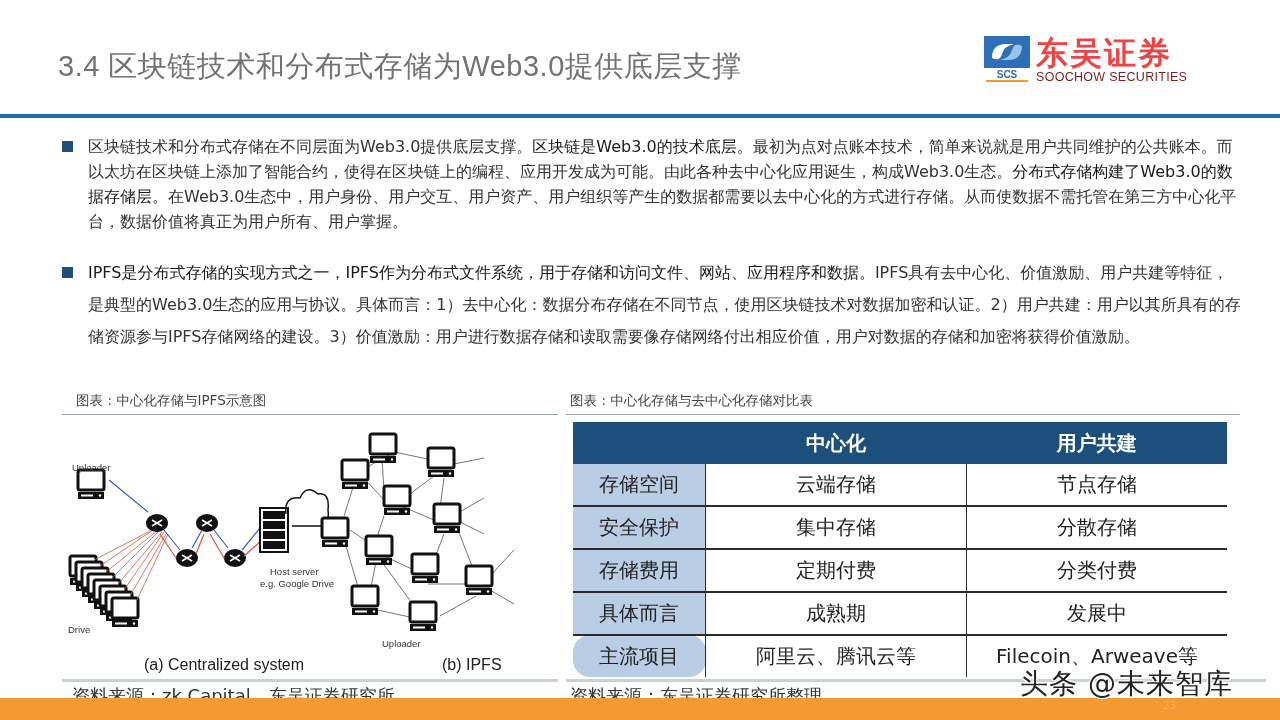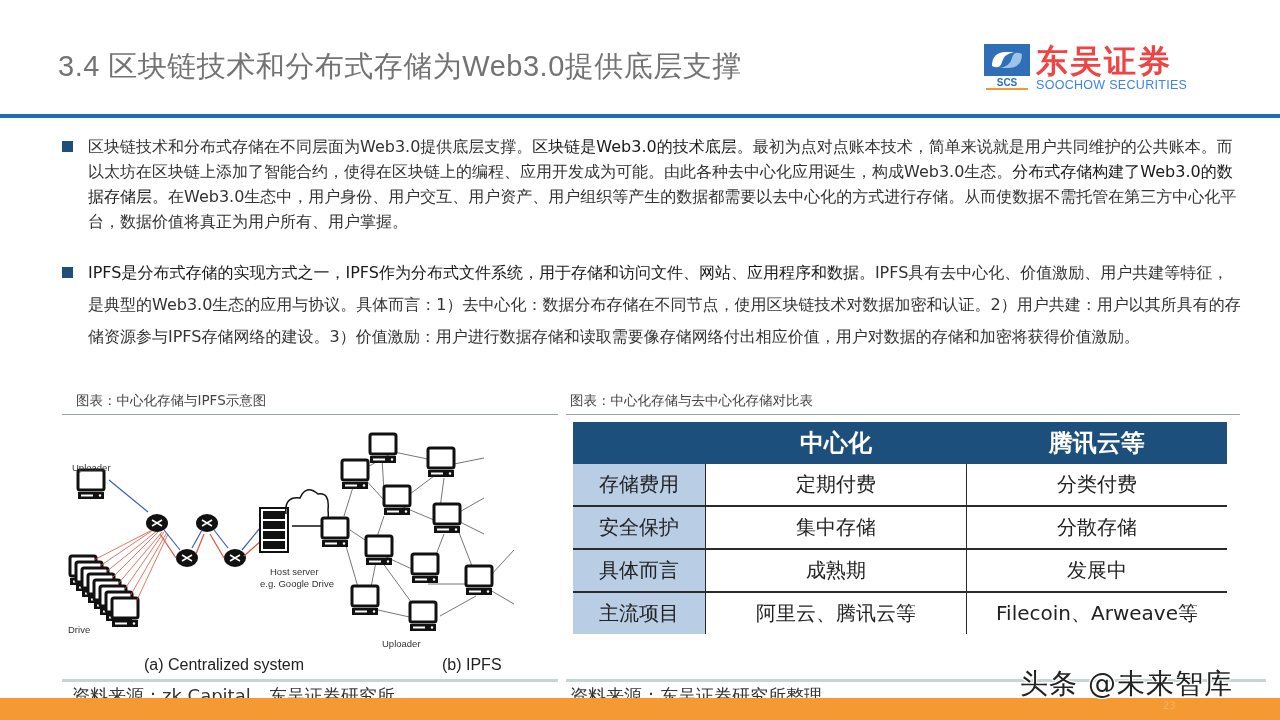--- a/index.html
+++ b/index.html
@@ -7,28 +7,28 @@
     width:1280px; height:720px; position:relative; overflow:hidden;
     background:#ffffff;
     font-family:"DejaVu Sans", "Liberation Sans", sans-serif;
     color:#262626;
   }
   .title {
     position:absolute; left:58px; top:47px;
     font-size:29px; color:#737373; letter-spacing:0.5px;
     font-family:"Liberation Sans","DejaVu Sans",sans-serif;
   }
-  .logo { position:absolute; left:984px; top:40px; width:230px; height:56px; }
+  .logo { position:absolute; left:984px; top:32px; width:230px; height:56px; }
   .logo-mark { position:absolute; left:0; top:4px; width:46px; height:46px; }
   .logo-cn {
     position:absolute; left:52px; top:0px; font-size:32px; font-weight:bold;
     color:#ef4444; letter-spacing:2px;
   }
   .logo-en {
-    position:absolute; left:52px; top:38px; font-size:12.5px; color:#3b82f6;
+    position:absolute; left:52px; top:38px; font-size:12.5px; color:#7f1d1d;
     font-family:"Liberation Sans",sans-serif; letter-spacing:0.3px;
   }
   .header-rule { position:absolute; left:0; top:114px; width:1280px; height:4px; background:#1f6fb0; }
 
   .bullet {
     position:absolute; left:62px; width:1180px;
     font-size:16px; line-height:25px; color:#333;
   }
   .bullet .sq {
     position:absolute; left:0; top:7px; width:11px; height:11px; background:#1f4e79;
@@ -46,28 +46,28 @@
 
   .diagram { position:absolute; left:64px; top:420px; width:500px; height:256px; }
   .dlabel { position:absolute; font-size:9.5px; color:#333; font-family:"Liberation Sans",sans-serif;margin-top:12px; }
   .dcap { position:absolute; font-size:16px; color:#222; font-family:"Liberation Sans",sans-serif;margin-left:10px; }
 
   table.cmp {
     position:absolute; left:573px; top:422px; width:654px;
     border-collapse:collapse; font-size:20px;
   }
   table.cmp th {
-    background:#1d4f7c; color:#fff; height:40px; font-weight:bold; font-size:24px;
+    background:#1d4f7c; color:#fff; height:40px; font-weight:bold; font-size:20px;
   }
   table.cmp td {
     height:39px; text-align:center; border-bottom:2px solid #2b2b2b; color:#222;
   }
   table.cmp td.rh { background:#b9cde5; width:130px; border-right:1px solid #2b2b2b; }
   table.cmp td.c1 { width:258px; border-right:1px solid #2b2b2b; }
-  table.cmp tr:last-child td { border-bottom:none; }
+  table.cmp tr:last-child td { border-bottom:none;border-radius:17px; }
 
   .footer-bar { position:absolute; left:0; top:698px; width:1280px; height:22px; background:#f59a32; }
   .page-num { position:absolute; left:1163px; top:700px; font-size:10px; color:#f7b060; }
   .watermark {
     position:absolute; left:1020px; top:665px; font-size:28px; color:#222;
     letter-spacing:1px;
     text-shadow:1px 1px 0 #fff, -1px -1px 0 #fff, 1px -1px 0 #fff, -1px 1px 0 #fff;
   }
 </style>
 </head>
@@ -219,33 +219,38 @@
   <div class="dcap" style="left:70px; top:236px;">(a) Centralized system</div>
   <div class="dlabel" style="left:318px; top:206px;">Uploader</div>
   <div class="dcap" style="left:368px; top:236px;">(b) IPFS</div>
 </div>
 
 <table class="cmp">
   <thead>
     <tr>
       <th></th>
       <th>中心化</th>
-      <th>腾讯云等</th>
+      <th>用户共建</th>
     </tr>
   </thead>
   <tbody>
+    <tr>
+      <td class="rh">存储空间</td>
+      <td class="c1">云端存储</td>
+      <td>节点存储</td>
+    </tr>
+    <tr>
+      <td class="rh">安全保护</td>
+      <td class="c1">集中存储</td>
+      <td>分散存储</td>
+    </tr>
     <tr>
       <td class="rh">存储费用</td>
       <td class="c1">定期付费</td>
       <td>分类付费</td>
-    </tr>
-    <tr>
-      <td class="rh">安全保护</td>
-      <td class="c1">集中存储</td>
-      <td>分散存储</td>
     </tr>
     <tr>
       <td class="rh">具体而言</td>
       <td class="c1">成熟期</td>
       <td>发展中</td>
     </tr>
     <tr>
       <td class="rh">主流项目</td>
       <td class="c1">阿里云、腾讯云等</td>
       <td>Filecoin、Arweave等</td>

